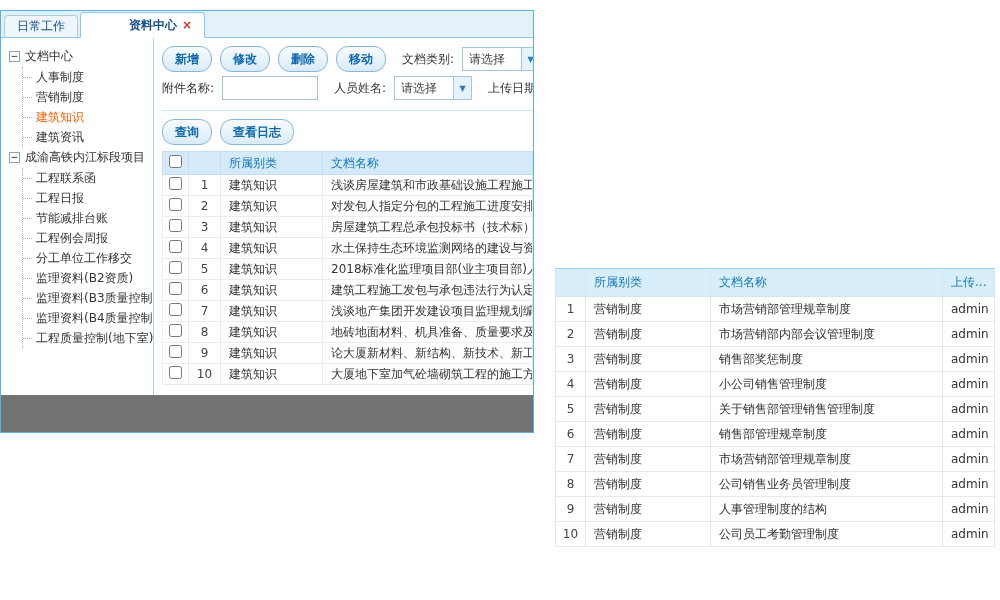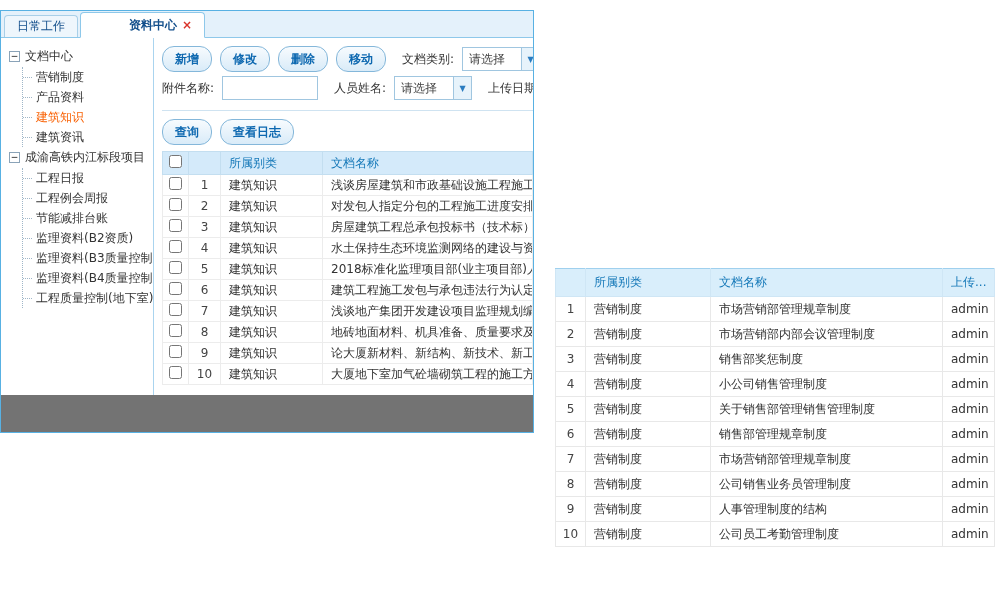--- a/index.html
+++ b/index.html
@@ -128,58 +128,64 @@
 
   <div class="win-body">
 
     <div class="tree">
       <div class="tree-root">
         <span class="minus-box">−</span>
         <span class="tlabel">文档中心</span>
       </div>
       <div class="tree-children">
 
+          <div class="tree-item">
+            <span class="tlabel">人事制度</span>
+          </div>
 
           <div class="tree-item">
             <span class="tlabel">营销制度</span>
           </div>
 
-          <div class="tree-item">
-            <span class="tlabel">产品资料</span>
-          </div>
 
           <div class="tree-item selected">
             <span class="tlabel">建筑知识</span>
           </div>
 
           <div class="tree-item">
             <span class="tlabel">建筑资讯</span>
           </div>
 
         </div>
 
       <div class="tree-root">
         <span class="minus-box">−</span>
         <span class="tlabel">成渝高铁内江标段项目</span>
       </div>
       <div class="tree-children">
 
+          <div class="tree-item">
+            <span class="tlabel">工程联系函</span>
+          </div>
 
           <div class="tree-item">
             <span class="tlabel">工程日报</span>
           </div>
 
           <div class="tree-item">
+            <span class="tlabel">节能减排台账</span>
+          </div>
+
+          <div class="tree-item">
             <span class="tlabel">工程例会周报</span>
           </div>
 
           <div class="tree-item">
-            <span class="tlabel">节能减排台账</span>
-          </div>
-
+            <span class="tlabel">分工单位工作移交</span>
+          </div>
 
           <div class="tree-item">
             <span class="tlabel">监理资料(B2资质)</span>
           </div>
 
           <div class="tree-item">
             <span class="tlabel">监理资料(B3质量控制)</span>
           </div>
 
           <div class="tree-item">

